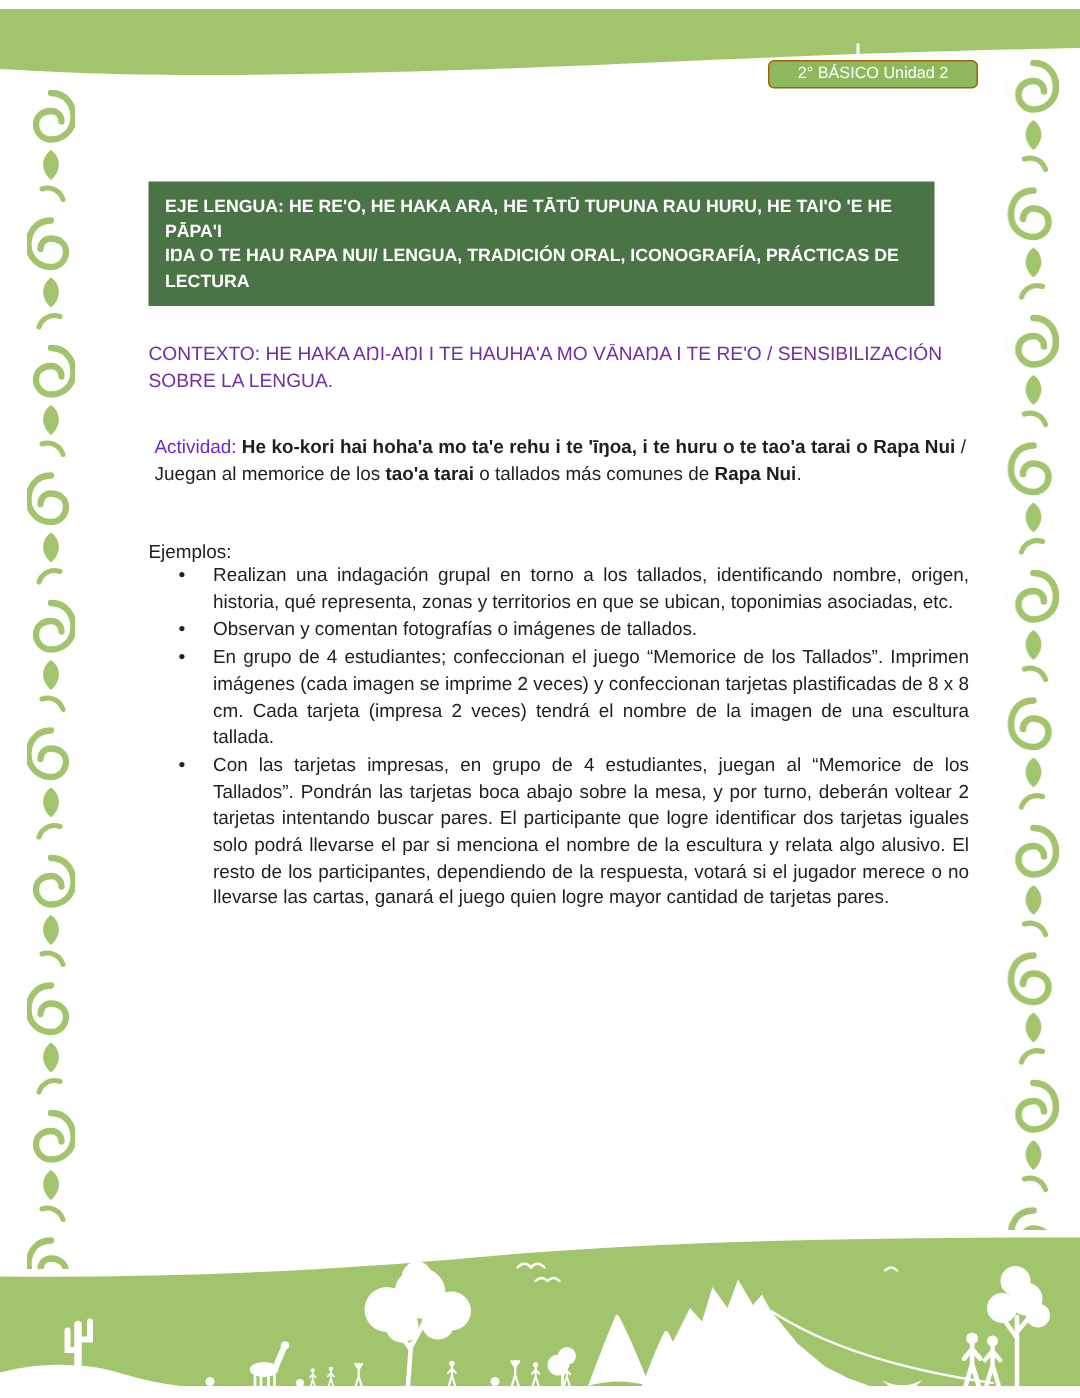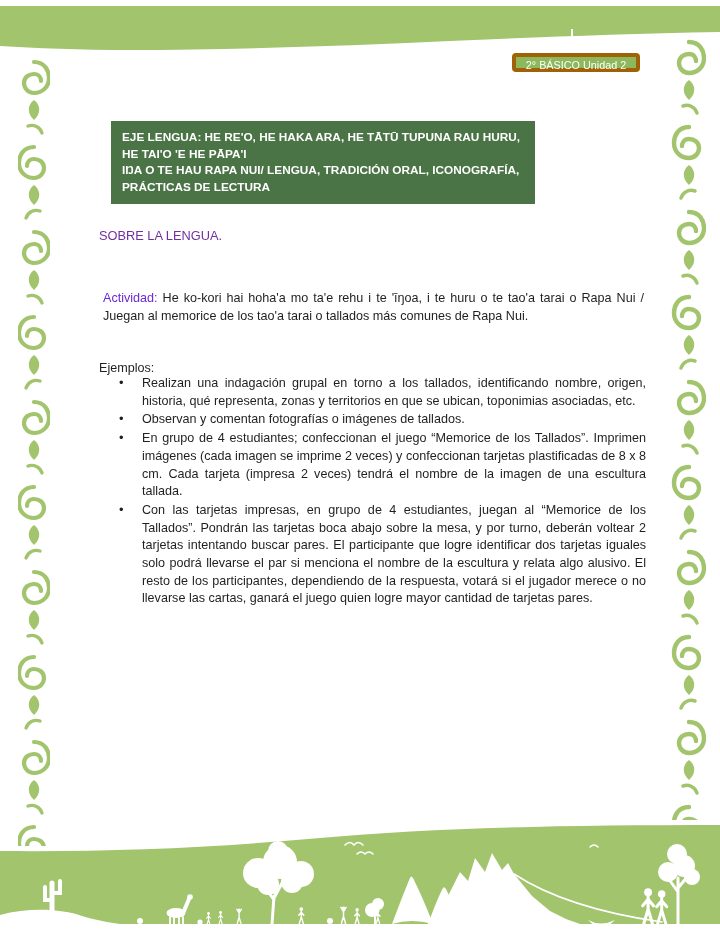--- a/index.html
+++ b/index.html
@@ -3,48 +3,48 @@
 <meta charset="utf-8">
 <style>
   html,body{margin:0;padding:0;}
   .page{
     position:relative;width:720px;height:932px;background:#ffffff;overflow:hidden;
     font-family:"Liberation Sans","DejaVu Sans",sans-serif;color:#1f1f1f;
   }
   
   .top-band{position:absolute;top:0;left:0;width:720px;height:60px;}
   .unit-badge{
-    position:absolute;top:53px;left:512px;width:128px;height:19px;box-sizing:border-box;
-    background:#8eb85c;border:4px solid #a16207;border-radius:4px;
+    position:absolute;top:40px;left:512px;width:140px;height:19px;box-sizing:border-box;
+    background:#8eb85c;border:1px solid #a16207;border-radius:4px;
     color:#ffffff;font-size:10.8px;line-height:16px;text-align:center;white-space:nowrap;
   }
   .badge-tick{position:absolute;top:29px;left:571px;width:2px;height:11px;background:#ffffff;}
   
   .orn-left{position:absolute;top:54px;left:18px;}
   .orn-right{position:absolute;top:34px;left:671px;}
   
   .doc-title{
     position:absolute;top:89px;left:0;width:720px;text-align:center;
     font-size:14.5px;font-weight:bold;letter-spacing:.2px;color:#151515;
   }
   .eje-box{
-    position:absolute;top:121px;left:99px;width:424px;box-sizing:border-box;
+    position:absolute;top:121px;left:99px;width:524px;box-sizing:border-box;
     background:#4b7446;color:#ffffff;font-weight:bold;
-    font-size:11.8px;line-height:16.6px;padding:8px 11px 9px 11px;margin-left:12px;
+    font-size:11.8px;line-height:16.6px;padding:8px 11px 9px 11px;
   }
   .contexto{
     position:absolute;top:227px;left:99px;width:545px;
     color:#7030a0;font-size:12.8px;line-height:17.5px;font-weight:500;
   }
   .activity{
     position:absolute;top:290px;left:103px;width:541px;
     font-size:12.6px;line-height:17.8px;text-align:justify;
   }
   .activity .lbl{color:#6d28d9;}
-  .activity b{font-weight:normal;}
+  .activity b{font-weight:bold;}
   .ejemplos{position:absolute;top:349px;left:99px;font-size:12.6px;margin-top:12px;}
   .examples{position:absolute;top:375px;left:99px;width:547px;margin:0;padding:0;list-style:none;}
   .examples li{
     position:relative;padding-left:43px;margin:0 0 1px 0;
     font-size:12.6px;line-height:17.7px;text-align:justify;
   }
   .examples li::before{content:"•";position:absolute;left:20px;top:-1px;font-size:13px;}
   
   .landscape{position:absolute;top:820px;left:0;width:720px;height:112px;}
 </style>
@@ -91,20 +91,21 @@
     <rect x="0" y="0" width="35" height="786" fill="url(#koruR)"></rect>
   </svg>
 
 
   <div class="eje-box">
     <div>EJE LENGUA: HE RE'O, HE HAKA ARA, HE TĀTŪ TUPUNA RAU HURU, HE TAI'O 'E HE PĀPA'I</div>
     <div>IŊA O TE HAU RAPA NUI/ LENGUA, TRADICIÓN ORAL, ICONOGRAFÍA, PRÁCTICAS DE LECTURA</div>
   </div>
 
   <div class="contexto">
+    <div>CONTEXTO: HE HAKA AŊI-AŊI I TE HAUHA'A MO VĀNAŊA I TE RE'O / SENSIBILIZACIÓN</div>
     <div>SOBRE LA LENGUA.</div>
   </div>
 
   <div class="activity">
     <span class="lbl">Actividad:</span><b> He ko-kori hai hoha'a mo ta'e rehu i te 'īŋoa, i te huru o te tao'a tarai o Rapa Nui</b><span> / Juegan al memorice de los </span><b>tao'a tarai</b><span> o tallados más comunes de </span><b>Rapa Nui</b><span>.</span>
   </div>
 
   <div class="ejemplos">Ejemplos:</div>
 
   <ul class="examples">

